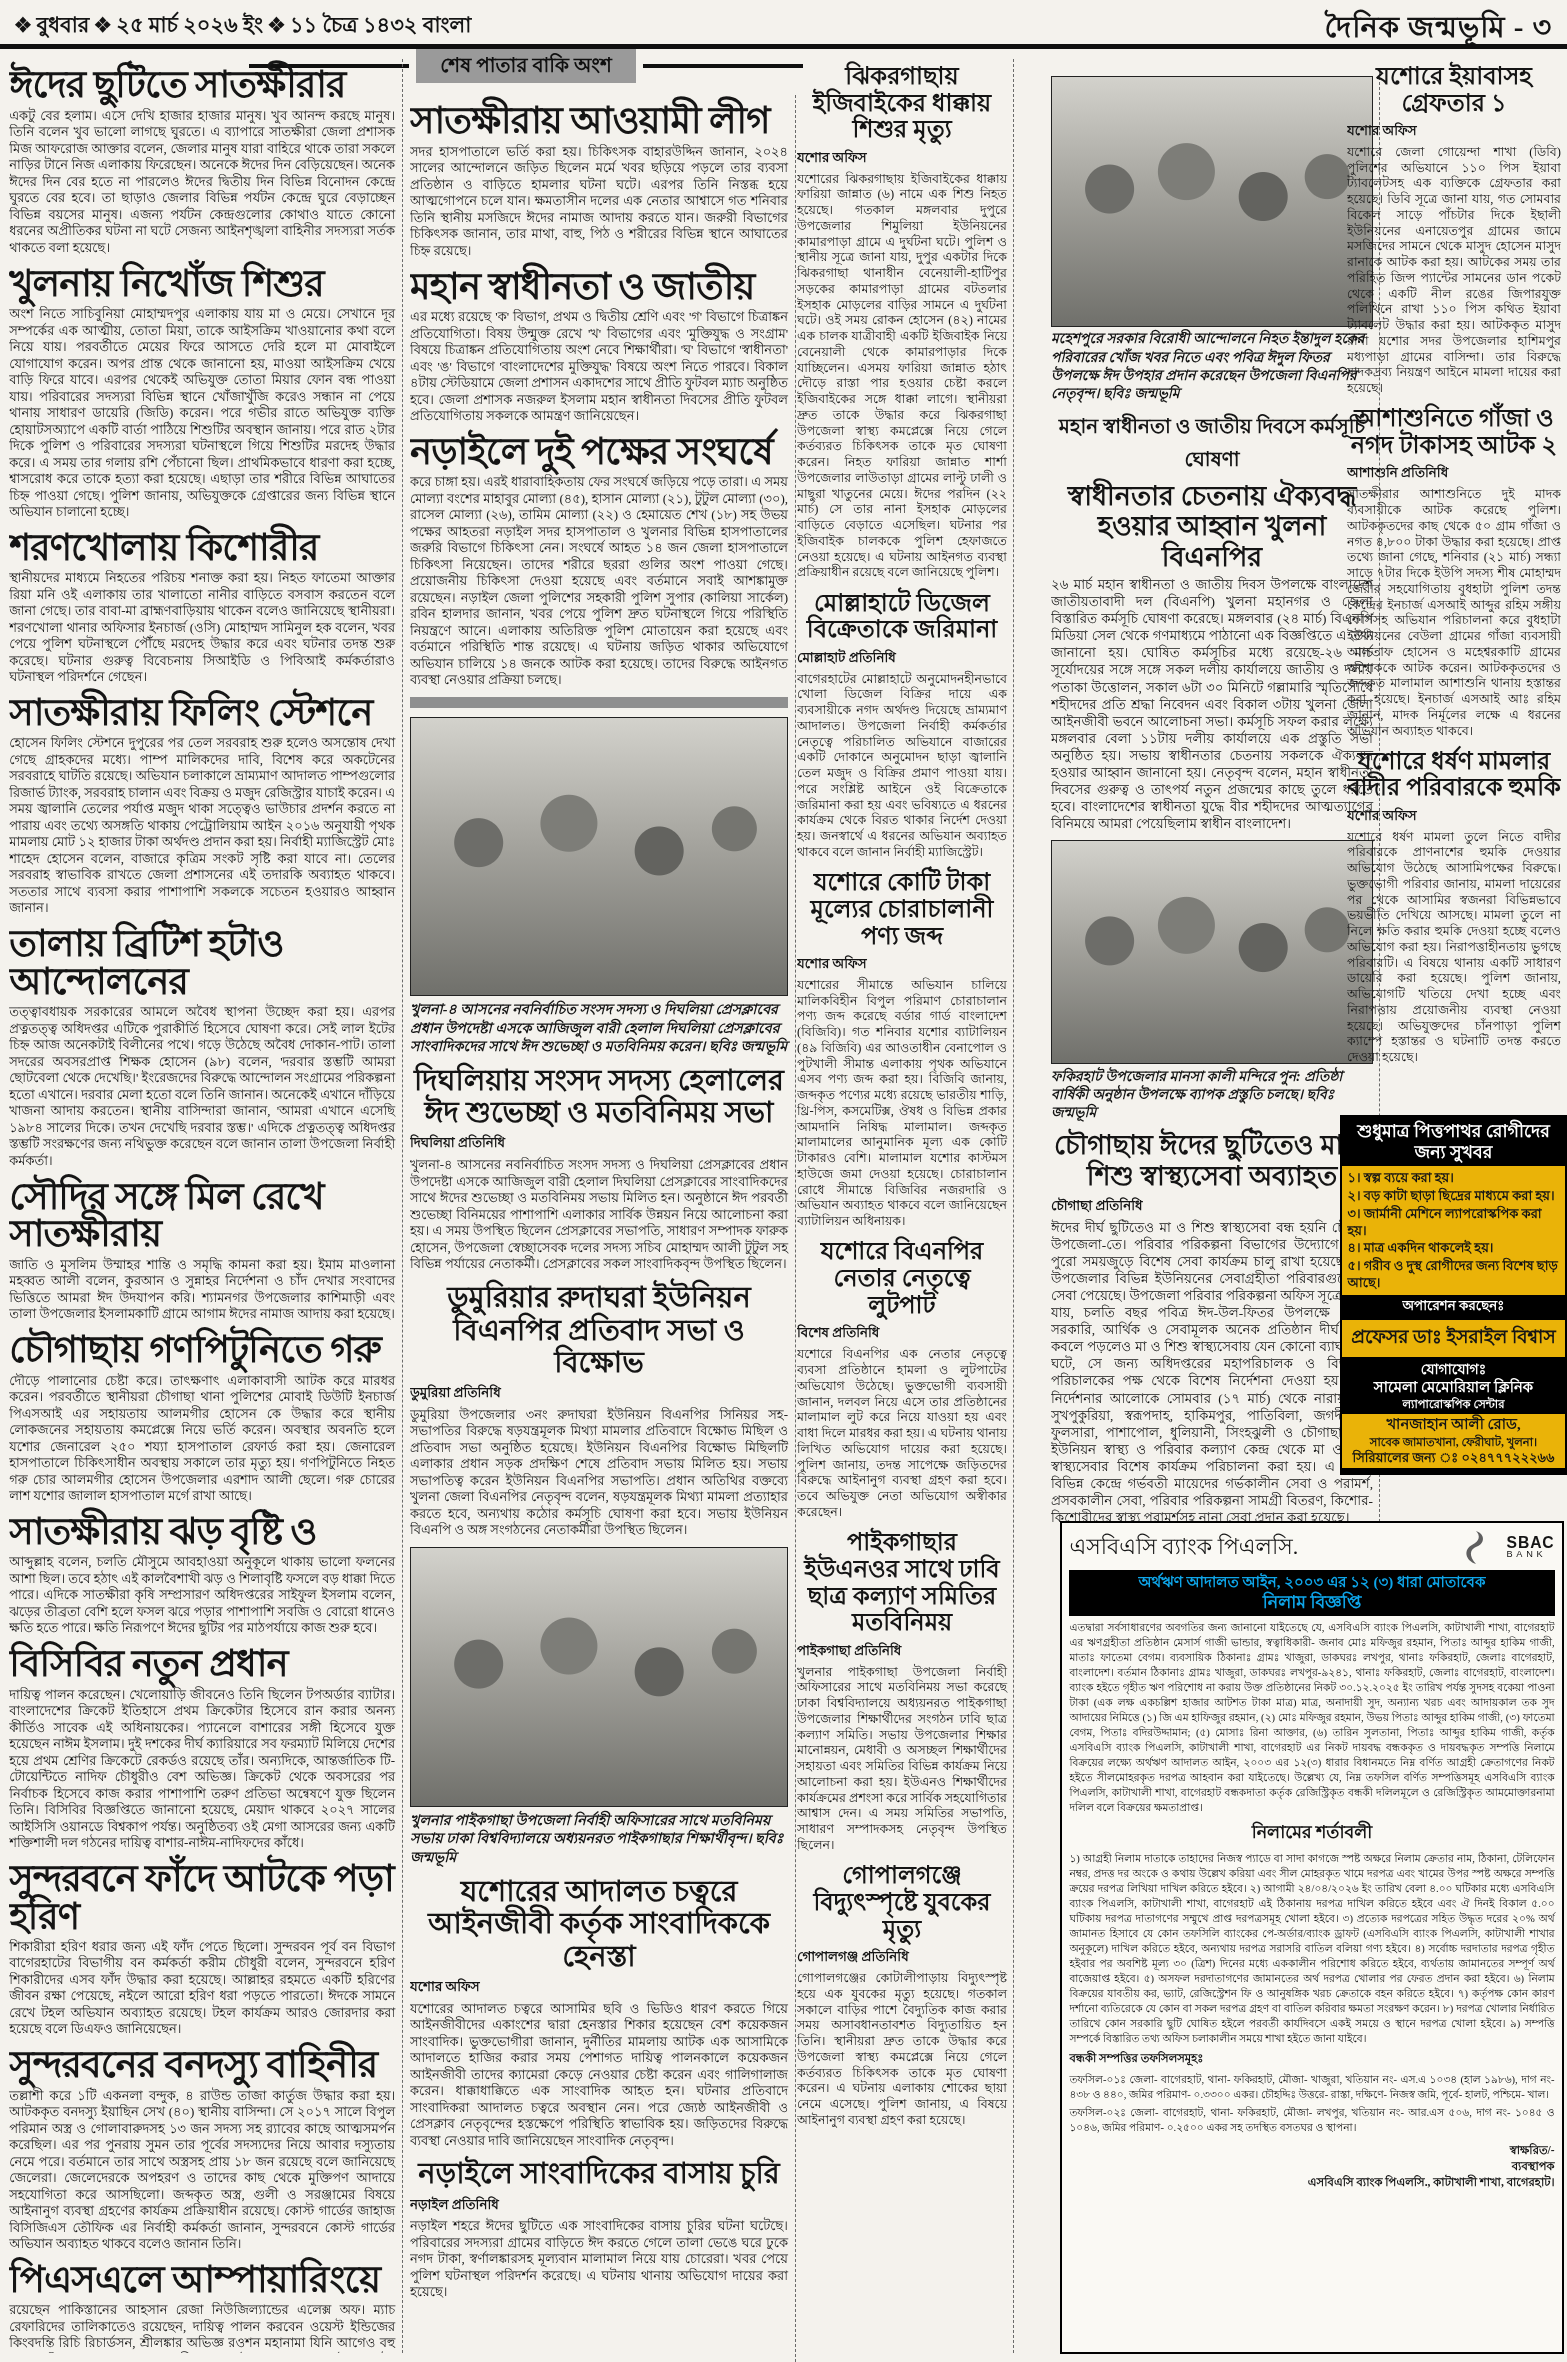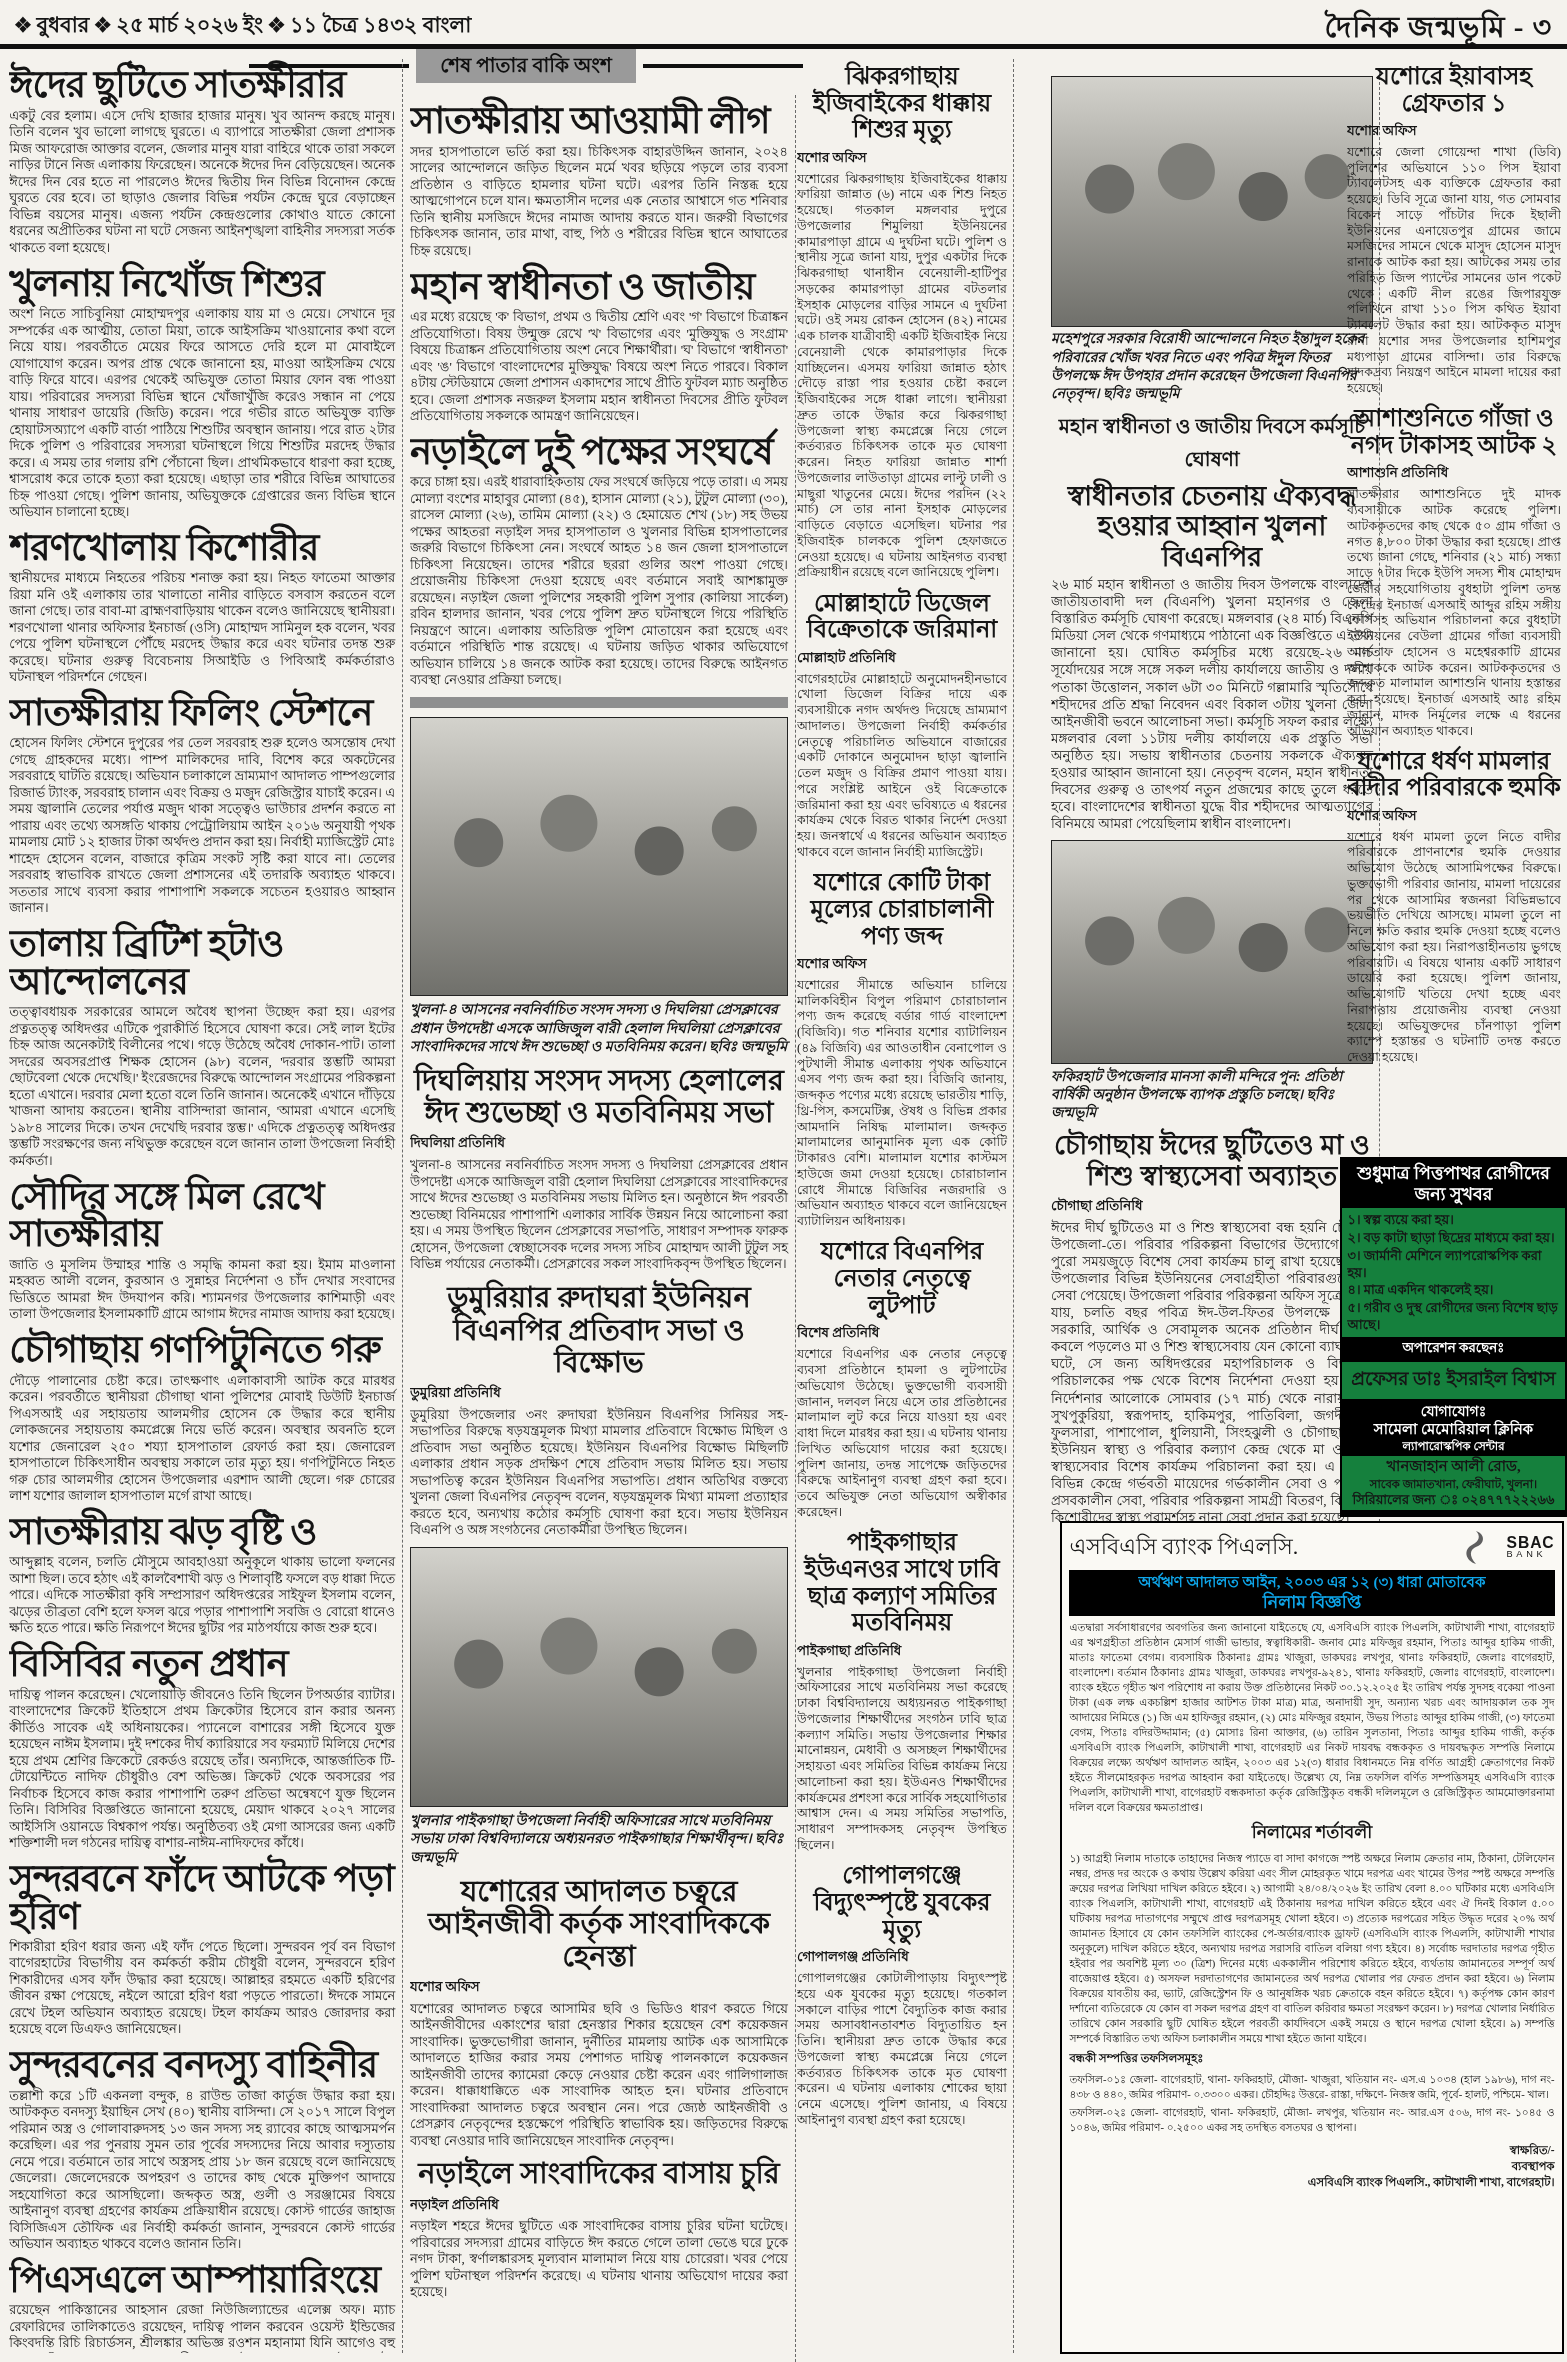--- a/index.html
+++ b/index.html
@@ -38,21 +38,21 @@
   .photo{margin-top:3.7px;border:0.9px solid #222;
     background:
       radial-gradient(circle at 18% 45%, #6d6d69 0 24px, rgba(0,0,0,0) 25px),
       radial-gradient(circle at 42% 38%, #7d7d78 0 28px, rgba(0,0,0,0) 29px),
       radial-gradient(circle at 66% 48%, #63635f 0 24px, rgba(0,0,0,0) 25px),
       radial-gradient(circle at 86% 40%, #757570 0 22px, rgba(0,0,0,0) 23px),
       linear-gradient(180deg,#d3d2cc 0%,#a5a49e 45%,#70706b 100%);}
   .ph-240{height:222px}.ph-270{height:249px}.ph-280{height:258px}.ph-300{height:277px}
   .graybar{height:11px;background:#8f8f8f;margin:7.4px 0 9.2px;}
   
-  #docAd{position:absolute;left:1340px;top:1157px;width:223px;height:356px;border:2.8px solid #000;background:#15803d;overflow:hidden;}
+  #docAd{position:absolute;left:1340px;top:1115px;width:223px;height:356px;border:2.8px solid #000;background:#eab308;overflow:hidden;}
   .doc-head{background:#000;color:#fff;font-weight:700;font-size:17.5px;text-align:center;line-height:1.2;padding:3.7px 1.8px;}
   .doc-points{padding:2.8px 5.5px 1.8px;}
   .doc-point{font-weight:700;font-size:13px;line-height:1.3;margin:0.9px 0;}
   .doc-bar{background:#000;color:#fff;text-align:center;font-weight:700;font-size:13.4px;padding:1.8px 0;}
   .doc-doctor{font-weight:700;font-size:18.5px;text-align:center;padding:2.8px 0;border-bottom:1.8px solid #000;}
   .doc-contact{background:#000;color:#fff;text-align:center;padding:2.8px 0;font-weight:700;line-height:1.25;}
   .doc-contact .l1{font-size:14px;}.doc-contact .l2{font-size:14.8px;}.doc-contact .l3{font-size:11.5px;}
   .doc-addr{text-align:center;font-weight:700;padding:1.8px 0;line-height:1.3;}
   .doc-addr .a1{font-size:14.8px;}.doc-addr .a2{font-size:11.5px;}.doc-addr .a3{font-size:13px;}
   .doc-phone{background:#000;color:#fff;text-align:center;font-weight:700;font-size:25px;padding:2.8px 0;}

